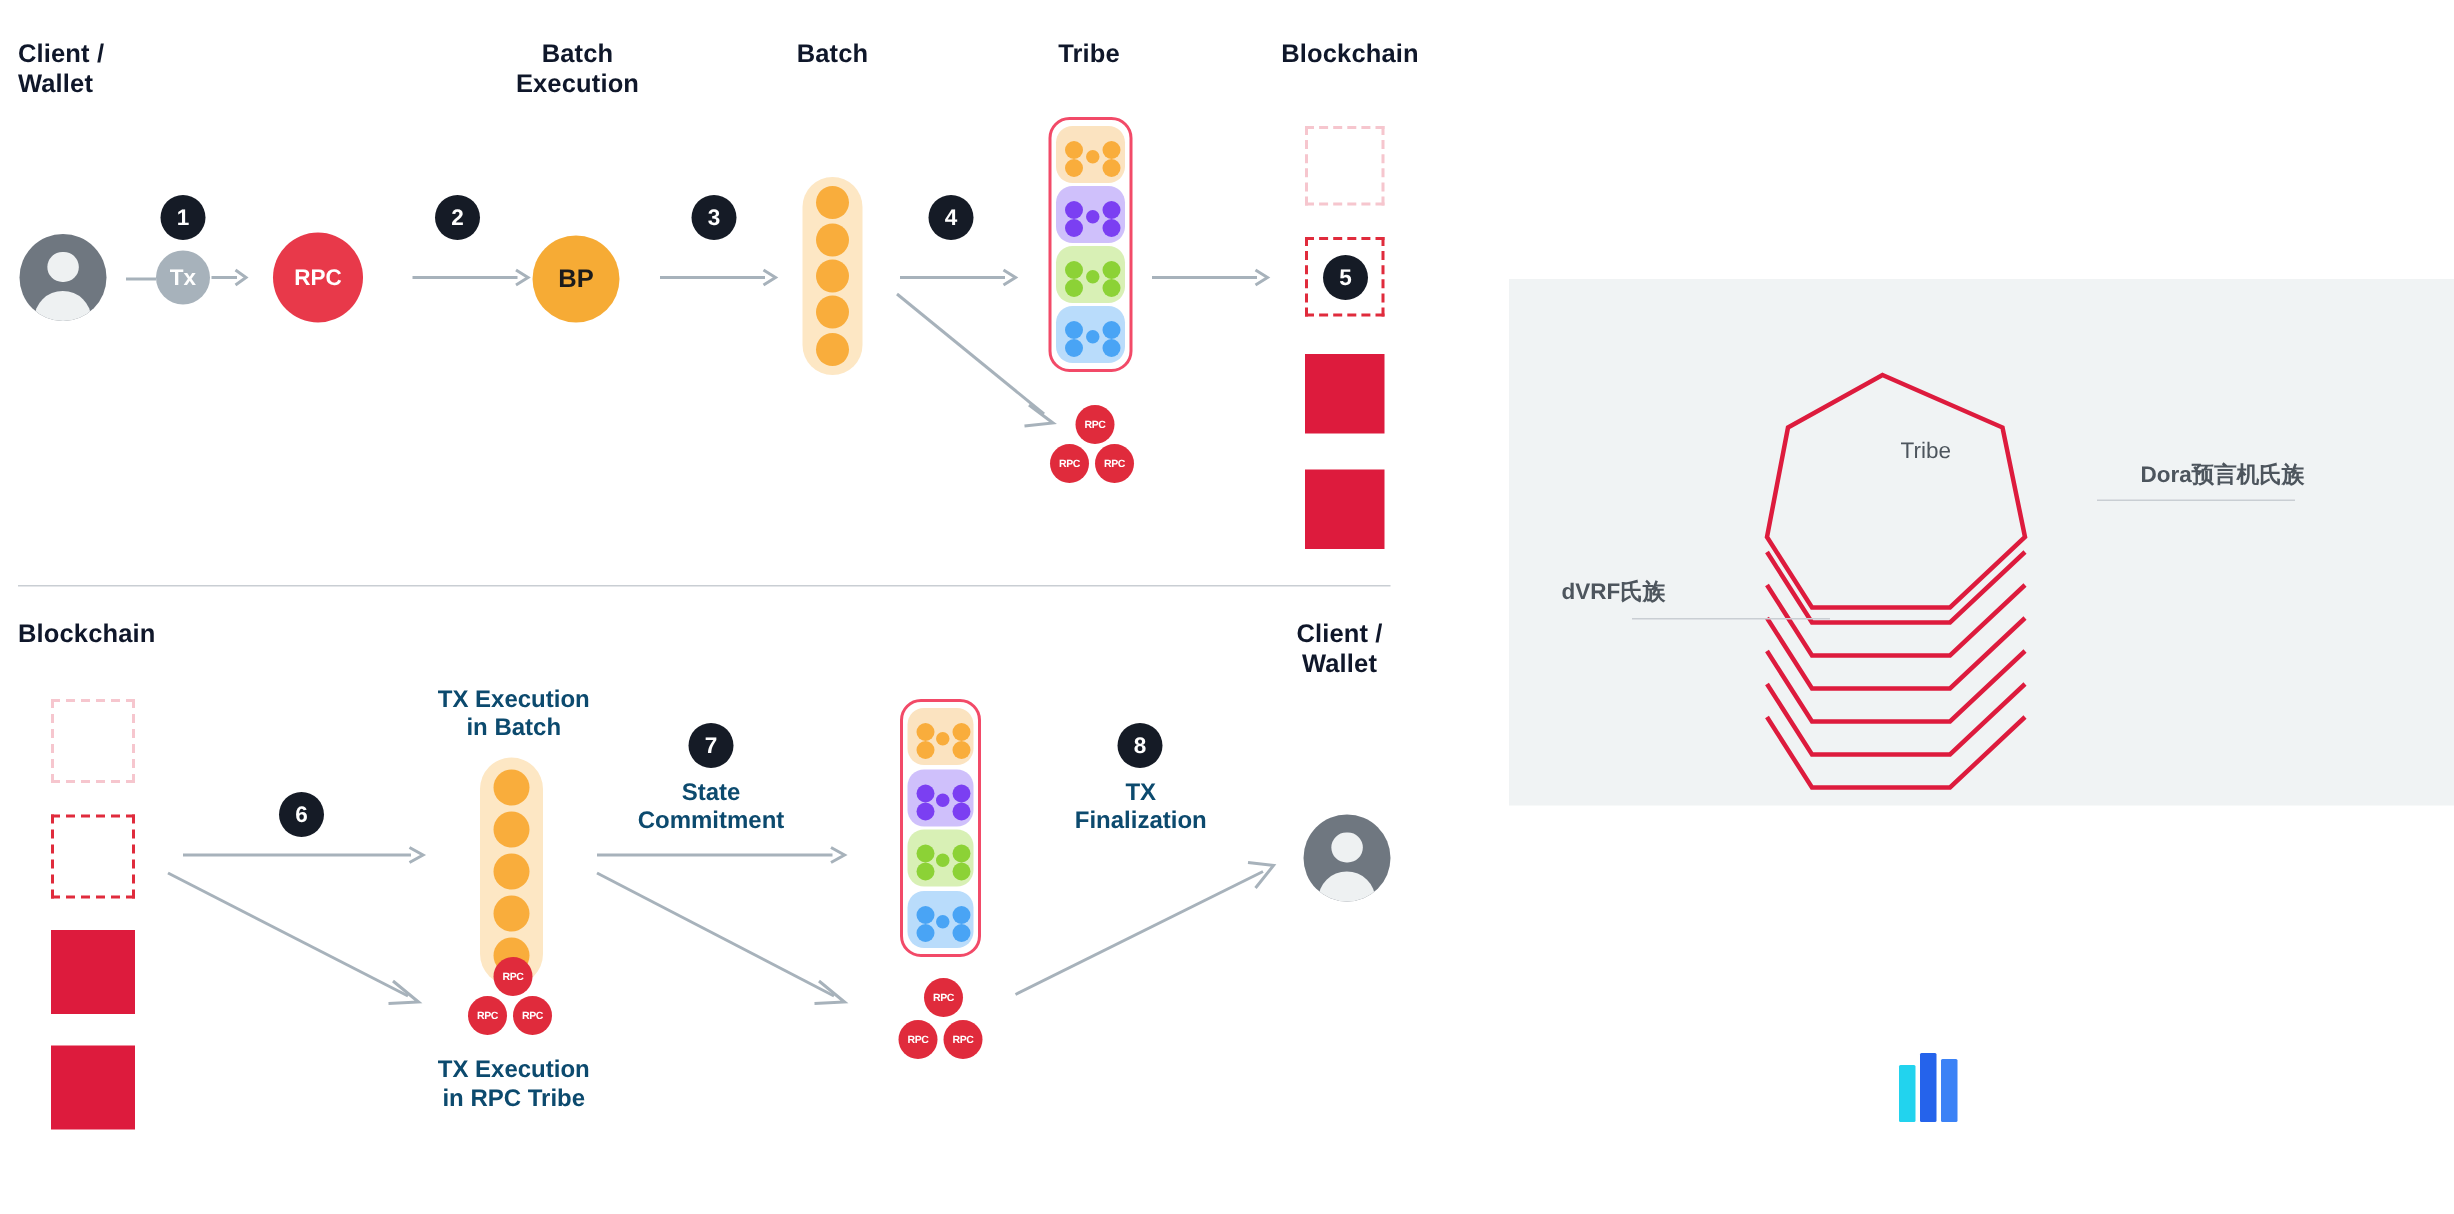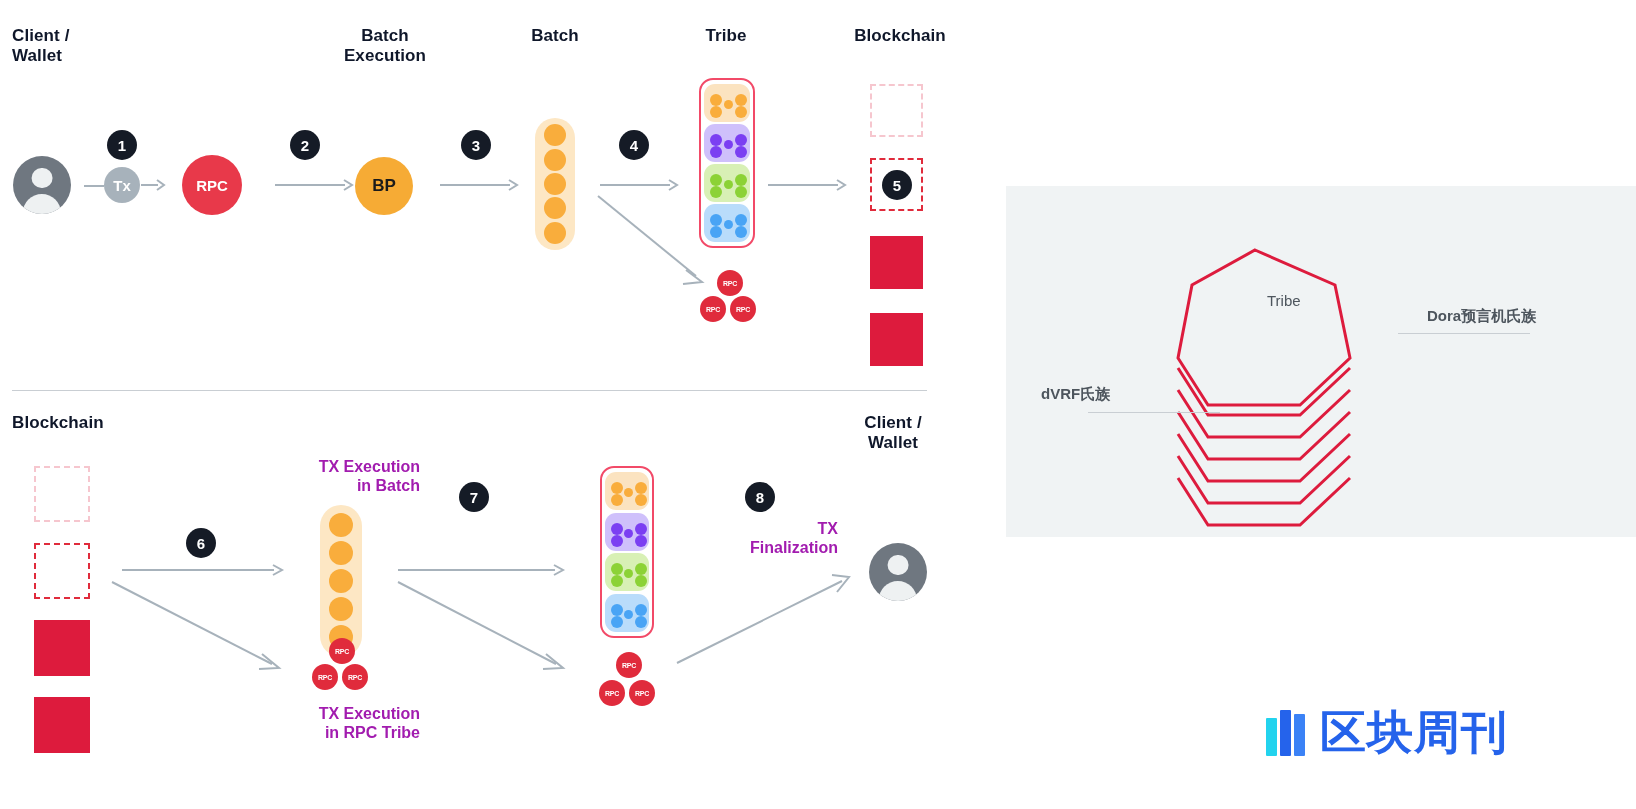--- a/index.html
+++ b/index.html
@@ -5,22 +5,22 @@
   html,body{margin:0;padding:0;background:#ffffff;}
   body{width:1636px;height:809px;position:relative;overflow:hidden;
        font-family:"Liberation Sans","DejaVu Sans",sans-serif;}
 
   .stage{position:absolute;left:0;top:0;width:1636px;height:809px;}
 
   
   .hdr{position:absolute;font-weight:bold;font-size:17px;color:#0f172a;
        line-height:1.15;letter-spacing:.1px;}
   .hdr.c{text-align:center;}
-  .cap{position:absolute;font-weight:bold;font-size:16px;color:#a21caf;
-       text-align:right;line-height:1.2;}
+  .cap{position:absolute;font-weight:bold;font-size:16px;color:#0c4a6e;
+       text-align:center;line-height:1.2;}
 
   
   .badge{position:absolute;width:30px;height:30px;border-radius:50%;
          background:#151b26;color:#ffffff;font-size:15px;font-weight:bold;
          display:flex;align-items:center;justify-content:center;}
 
   
   .arrowsvg{position:absolute;overflow:visible;}
 
   
@@ -273,20 +273,24 @@
   </div>
 
   <div class="cap" style="left:265px;top:704px;width:155px;">
     <div>TX Execution</div>
     <div>in RPC Tribe</div>
   </div>
 
   <div class="badge" style="left:459px;top:482px;">
     <span>7</span>
   </div>
+  <div class="cap" style="left:396px;top:519px;width:156px;">
+    <div>State</div>
+    <div>Commitment</div>
+  </div>
   <svg class="arrowsvg" style="left:398px;top:563px;" width="170" height="14">
     <line x1="0" y1="7" x2="157" y2="7" stroke="#a7b2bb" stroke-width="2"></line>
     <path d="M156 2 L165 7 L156 12" fill="none" stroke="#a7b2bb" stroke-width="2"></path>
   </svg>
   <svg class="arrowsvg" style="left:398px;top:582px;" width="175" height="95">
     <line x1="0" y1="0" x2="158" y2="82" stroke="#a7b2bb" stroke-width="2"></line>
     <path d="M148 72 L165 86 L145 87" fill="none" stroke="#a7b2bb" stroke-width="2"></path>
   </svg>
 
   <div class="tribebox" id="tribebox-bottom" style="left:600px;top:466px;width:54px;height:172px;">
@@ -370,16 +374,15 @@
 
   <div class="panel-label" style="left:1427px;top:307px;">Dora预言机氏族</div>
   <div class="leader" style="left:1398px;top:333px;width:132px;"></div>
 
   <div class="logo" style="left:1266px;top:702px;">
     <div class="bars">
       <span style="height:38px;background:#22d3ee;"></span>
       <span style="height:46px;background:#2563eb;"></span>
       <span style="height:42px;background:#3b82f6;"></span>
     </div>
-    <div class="txt">区块周刊</div>
   </div>
 
 </div>
 
 </body></html>

